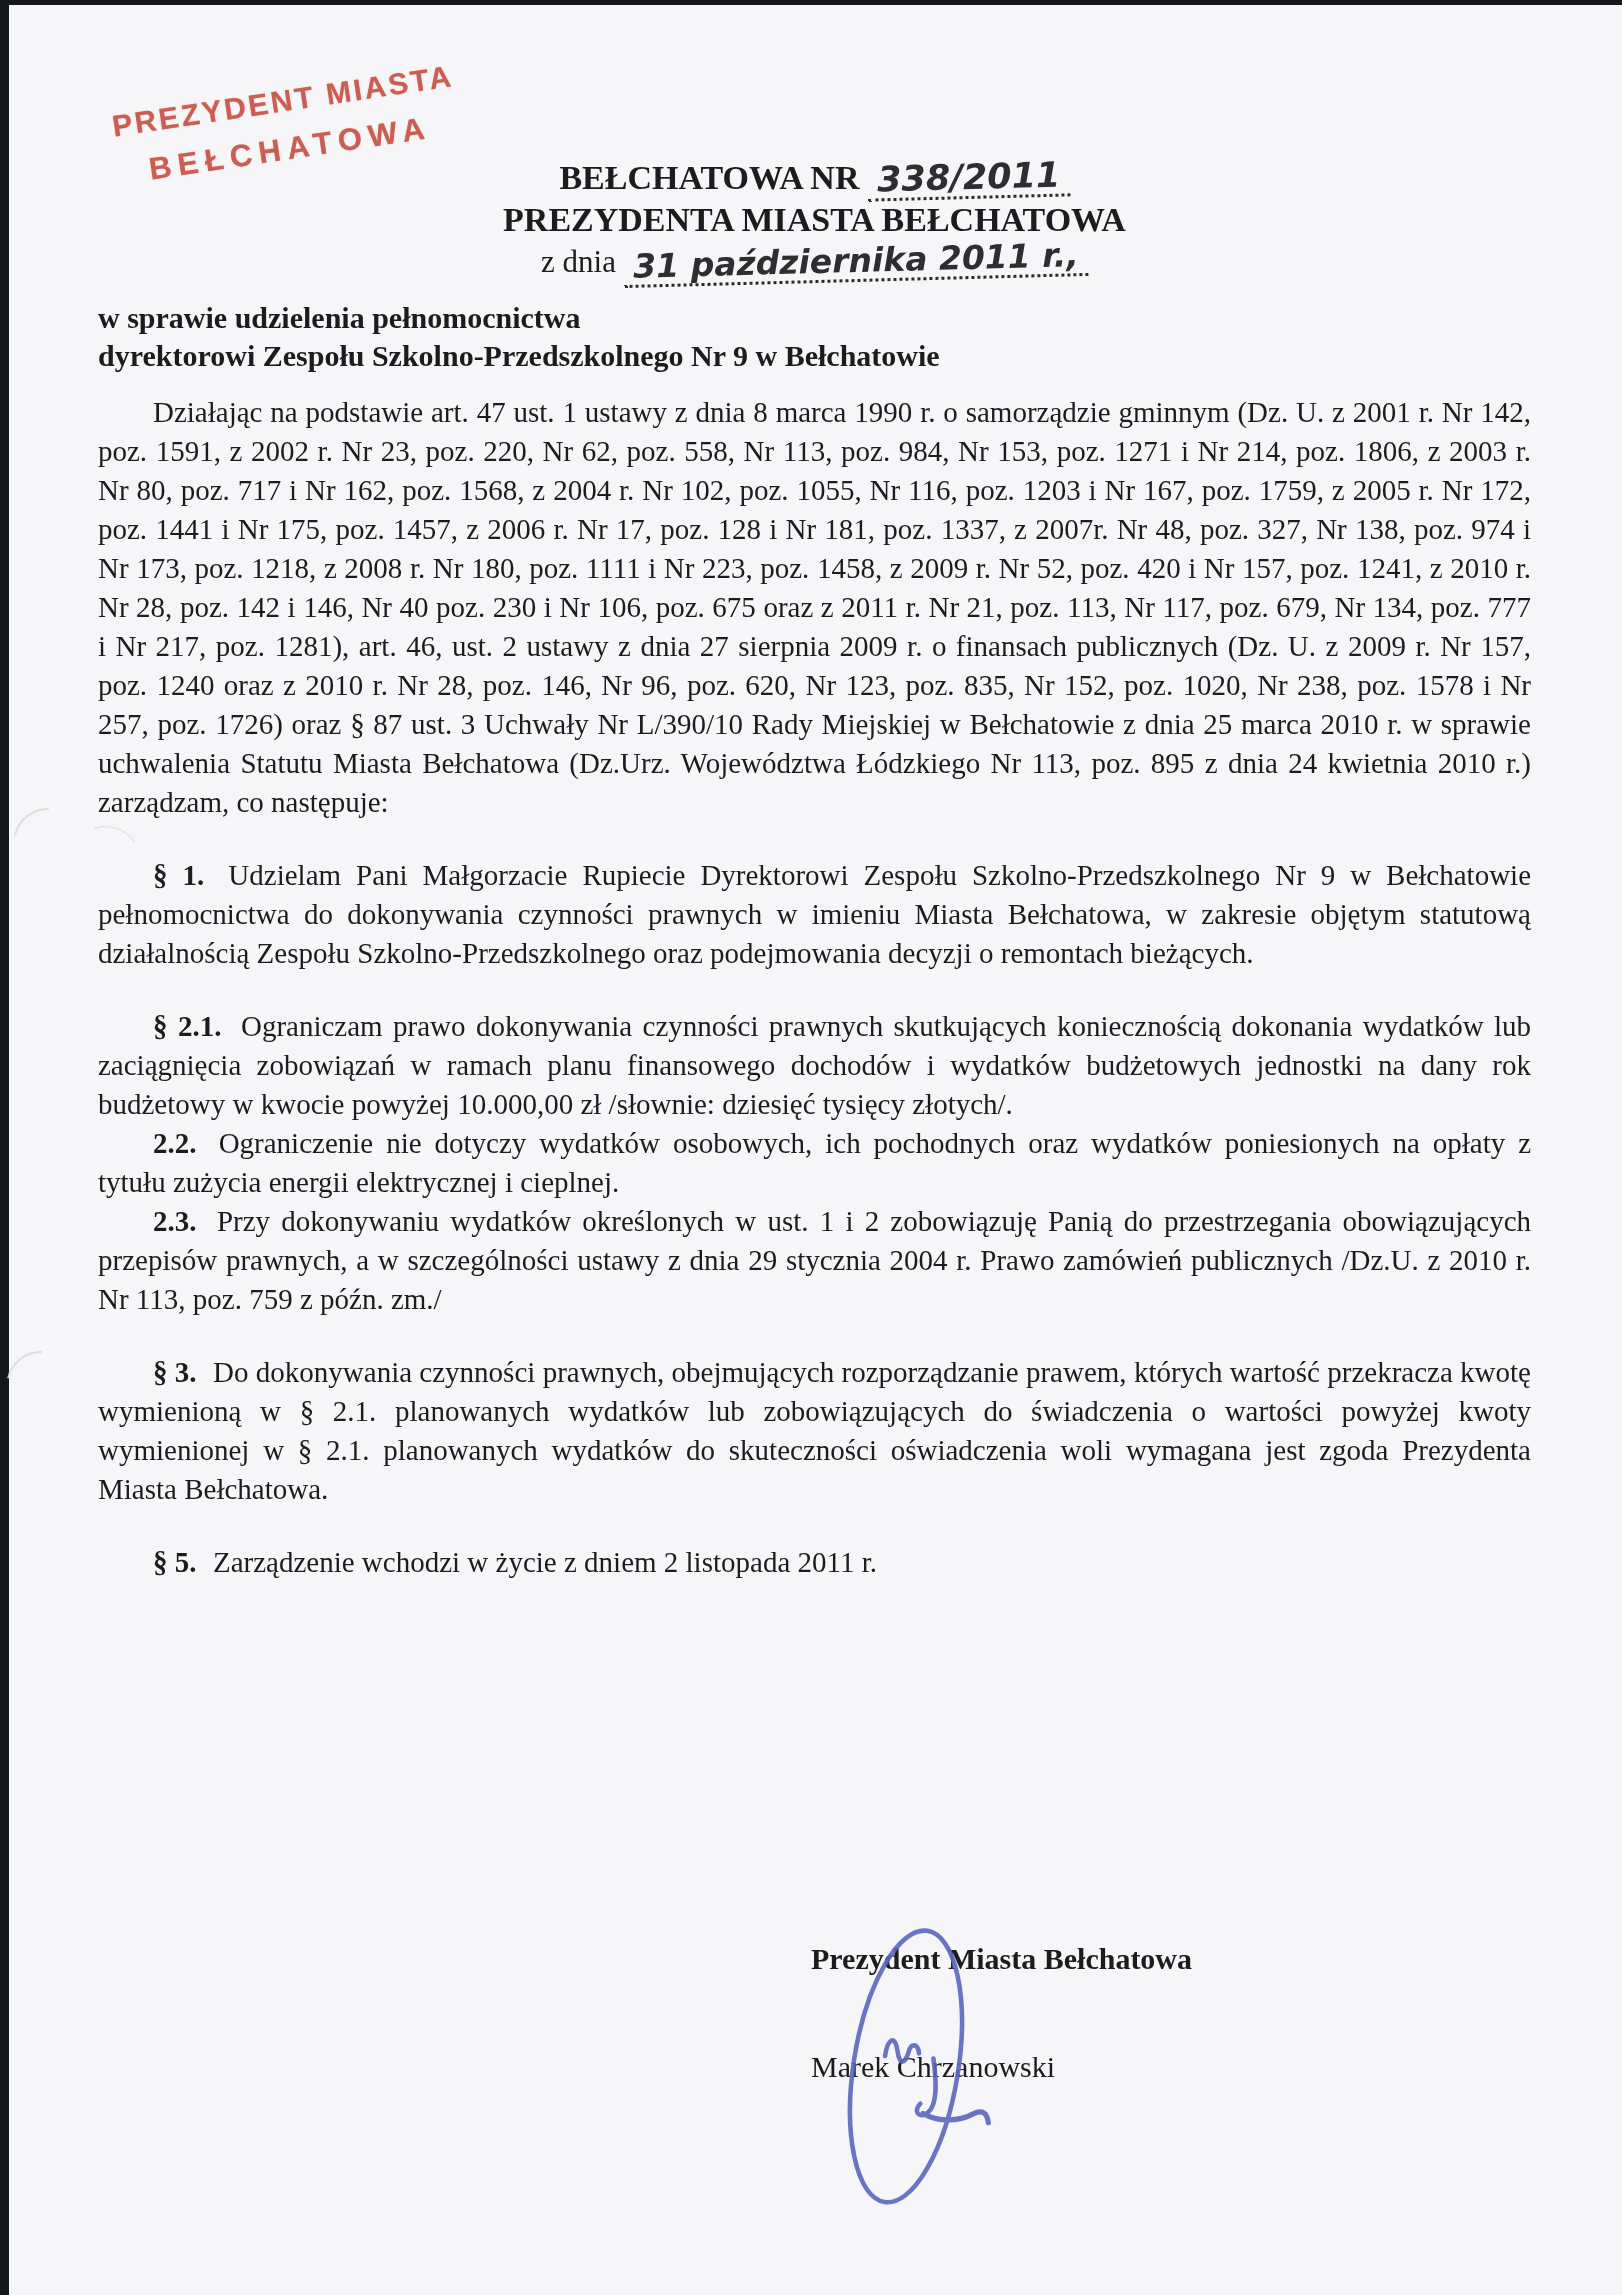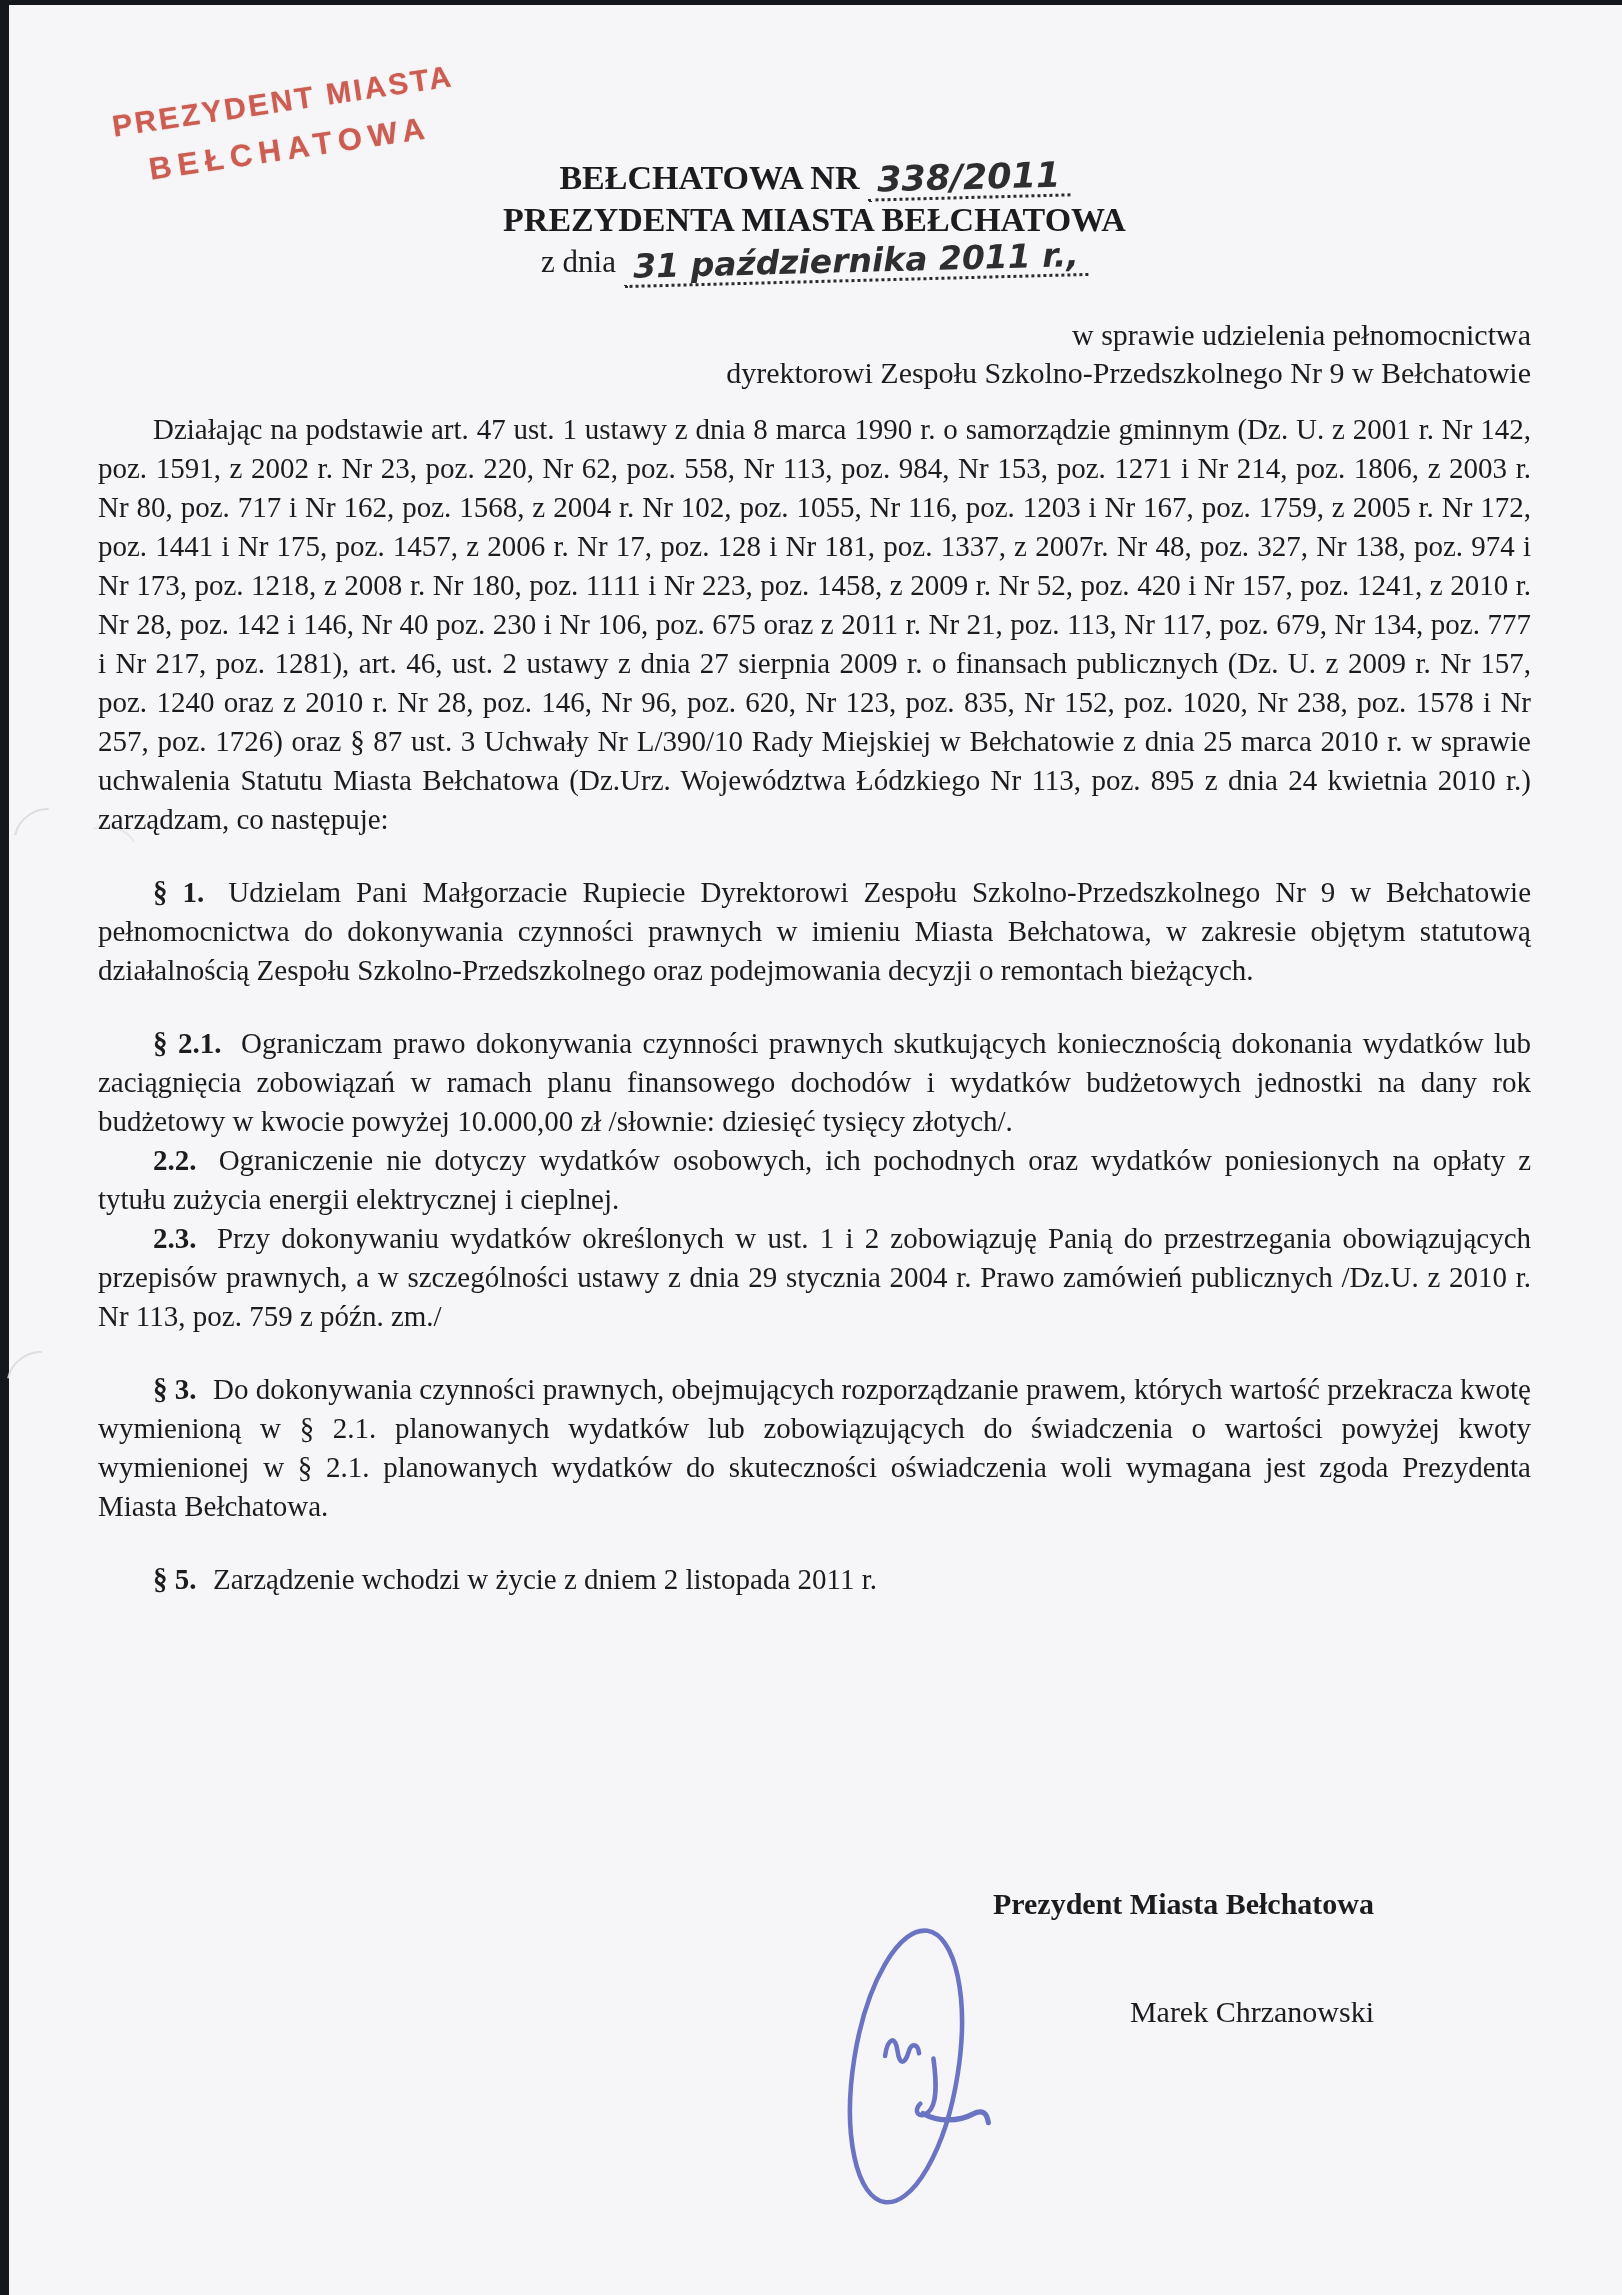--- a/index.html
+++ b/index.html
@@ -33,29 +33,29 @@
   .content{position:absolute;left:98px;top:157px;width:1433px;}
   .t-line{ text-align:center;font-weight:bold;font-size:34px;line-height:41px;}
   .t-date{text-align:center;font-size:31px;line-height:43px;font-weight:normal;}
   .handwrite{
     font-family:"DejaVu Sans", sans-serif;font-style:italic;font-weight:600;
     display:inline-block;transform:rotate(-1.5deg);
     border-bottom:3.3px dotted #2b2b2b;padding:0 9.2px 1.3px;color:#2e2e31;
   }
   .hw-number{font-size:35px;line-height:35px;}
   .hw-date{font-size:33px;line-height:34px;}
-  .subject{margin-top:33px;text-align:right;font-weight:normal;font-size:30px;line-height:38px;}
+  .subject{margin-top:16px;text-align:left;font-weight:bold;font-size:30px;line-height:38px;}
   .para{margin:0;text-align:justify;font-size:29px;line-height:39px;text-indent:55px;}
   .preamble{margin-top:18px;}
   .sec{margin-top:34px;}
   .sec-cont{margin-top:0;}
   .sec-label{font-weight:bold;padding-right:9.2px;}
 
   
-  .sig-block{position:absolute;left:811px;top:1886px;width:563px;text-align:right;}
+  .sig-block{position:absolute;left:811px;top:1941px;width:563px;text-align:left;}
   .sig-title{font-weight:bold;font-size:30px;line-height:35px;}
   .sig-name{font-weight:normal;font-size:30px;line-height:35px;margin-top:73px;}
   .sig-ink{position:absolute;left:821px;top:1916px;z-index:5;opacity:.9;pointer-events:none;}
 </style>
 </head>
 <body>
 
 <div class="edge-left"></div>
 <div class="edge-top"></div>
 <div class="paper-curl curl-1"></div>

